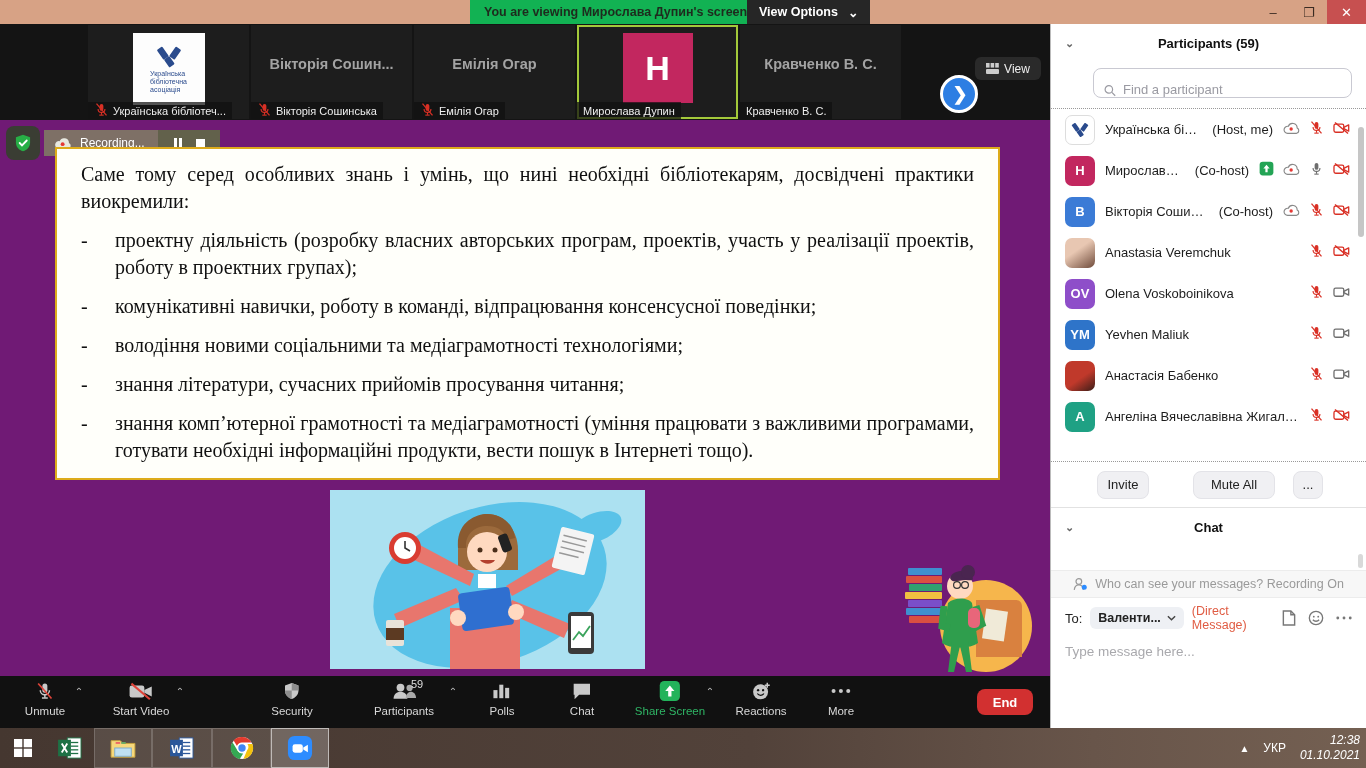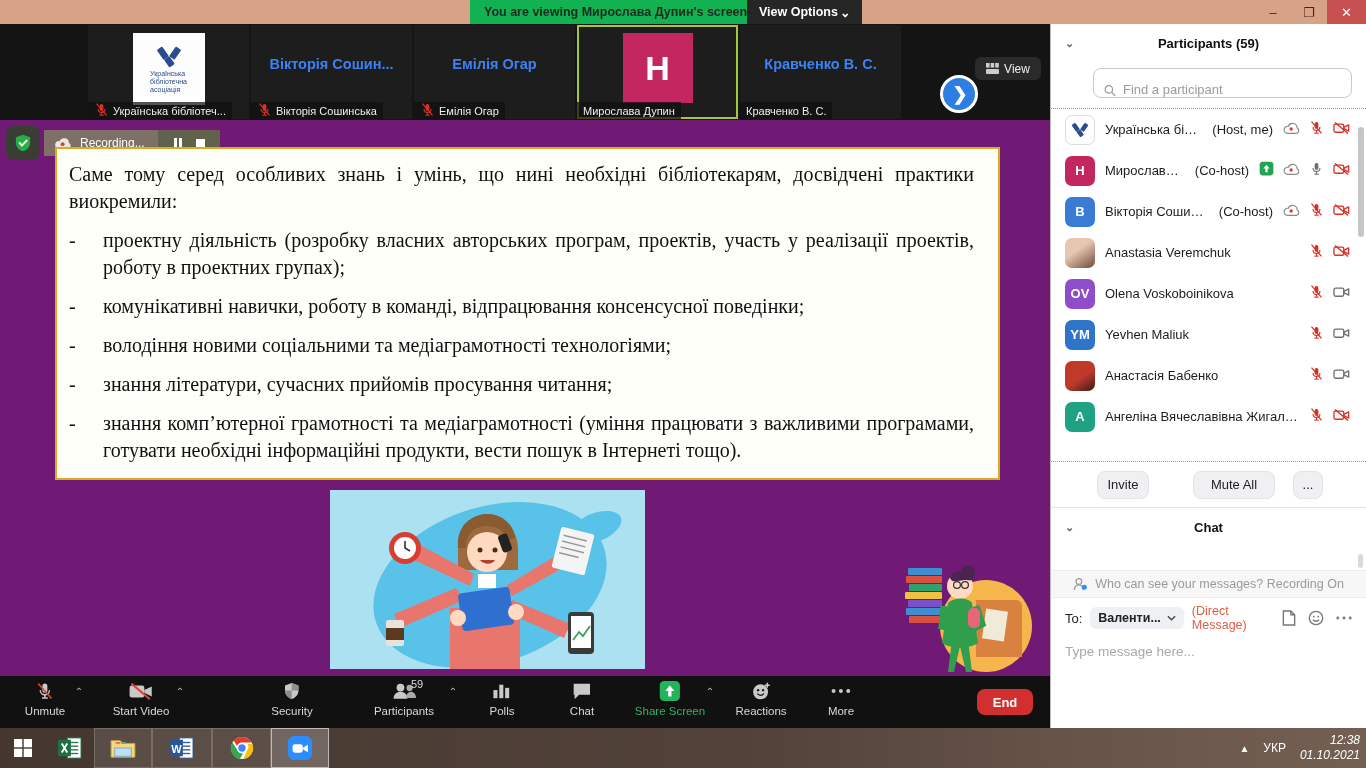--- a/index.html
+++ b/index.html
@@ -5,33 +5,33 @@
   * { margin:0; padding:0; box-sizing:border-box; }
   html,body { width:1366px; height:768px; overflow:hidden; background:#000;
     font-family:"Liberation Sans", sans-serif; }
   #app { position:relative; width:1366px; height:768px; background:#161616; }
 
   
   .titlebar { position:absolute; top:0; left:0; width:1366px; height:40px; background:#d7a285; }
   .banner { position:absolute; left:470px; top:0; height:24px; padding:0 14px; background:#12b253;
     color:#1e2b1e; font-size:12.5px; font-weight:bold; display:flex; align-items:center; }
   .view-options { position:absolute; left:747px; top:0; height:24px; padding:0 12px; background:#262626;
-    color:#fff; font-size:12.5px; font-weight:bold; display:flex; align-items:center; gap:2px; }
+    color:#fff; font-size:12.5px; font-weight:bold; display:flex; align-items:center; gap:10px; }
   .winctl { position:absolute; top:0; height:24px; display:flex; align-items:center; justify-content:center;
     color:#3a2b22; font-size:13px; }
   .winctl.min { left:1255px; width:36px; }
   .winctl.max { left:1291px; width:36px; }
   .winctl.close { left:1327px; width:39px; background:#c75050; color:#fff; }
 
   
   .strip { position:absolute; top:24px; left:0; width:1050px; height:96px; background:#141414; }
   .thumb { position:absolute; top:1px; height:94px; width:161px; background:#1d1d1d; overflow:hidden; }
   .thumb.active { outline:2px solid #a3c93a; outline-offset:-2px; }
   .thumb .center-name { position:absolute; top:0; left:0; right:0; bottom:17px; display:flex;
-    align-items:center; justify-content:center; color:#3b82f6; font-weight:bold; font-size:14.5px; text-align:center; }
+    align-items:center; justify-content:center; color:#a3a3a3; font-weight:bold; font-size:14.5px; text-align:center; }
   .thumb .avatar-sq { position:absolute; left:50%; top:8px; transform:translateX(-50%); width:70px; height:70px;
     display:flex; align-items:center; justify-content:center; color:#fff; font-size:34px; font-weight:bold; }
   .thumb .logo-box { position:absolute; left:50%; top:8px; transform:translateX(-50%); width:72px; height:72px;
     background:#fdfdfd; display:flex; flex-direction:column; align-items:center; justify-content:center; }
   .logo-box .logo-lines { font-size:7px; color:#2a4b8d; line-height:8px; text-align:left; }
   .thumb .label { position:absolute; left:0; bottom:0; height:17px; max-width:100%; background:rgba(15,15,15,.72);
     color:#eee; font-size:11px; display:flex; align-items:center; gap:4px; padding:0 6px; white-space:nowrap; }
   .next-btn { position:absolute; left:940px; top:51px; width:38px; height:38px; border-radius:50%;
     background:#2d7ee3; border:3px solid #fff; display:flex; align-items:center; justify-content:center; }
   .next-btn span { color:#fff; font-size:18px; font-weight:bold; margin-left:2px; }
@@ -44,21 +44,21 @@
     display:flex; align-items:center; justify-content:center; }
   .rec-bar { position:absolute; left:44px; top:10px; width:176px; height:26px; background:rgba(128,128,100,.85);
     display:flex; align-items:center; color:#fff; font-size:12px; }
   .rec-bar .rec-cloud { margin:0 8px 0 10px; }
   .rec-controls { margin-left:auto; height:26px; width:62px; background:rgba(95,95,72,.9);
     display:flex; align-items:center; justify-content:center; gap:14px; }
   .pause-ico { width:8px; height:11px; border-left:3px solid #fff; border-right:3px solid #fff; }
   .stop-ico { width:9px; height:9px; background:#fff; }
 
   .textbox { position:absolute; left:55px; top:27px; width:945px; border:2px solid #ddab1b; background:#fffffa;
-    padding:12px 24px 14px 12px; font-family:"Liberation Serif", serif; font-size:20px; line-height:27px;
+    padding:12px 24px 14px 24px; font-family:"Liberation Serif", serif; font-size:20px; line-height:27px;
     color:#101010; text-align:justify; }
   .textbox .intro { margin-bottom:12px; }
   .textbox ul { list-style:none; }
   .textbox li { display:flex; margin-bottom:12px; }
   .textbox li:last-child { margin-bottom:0; }
   .textbox .dash { flex:0 0 34px; }
   .textbox .btxt { flex:1; text-align:justify; }
 
   .illu-blue { position:absolute; left:330px; top:370px; width:315px; height:179px; background:#ace1f1; }
   .illu-right { position:absolute; left:898px; top:428px; width:134px; height:128px; }

